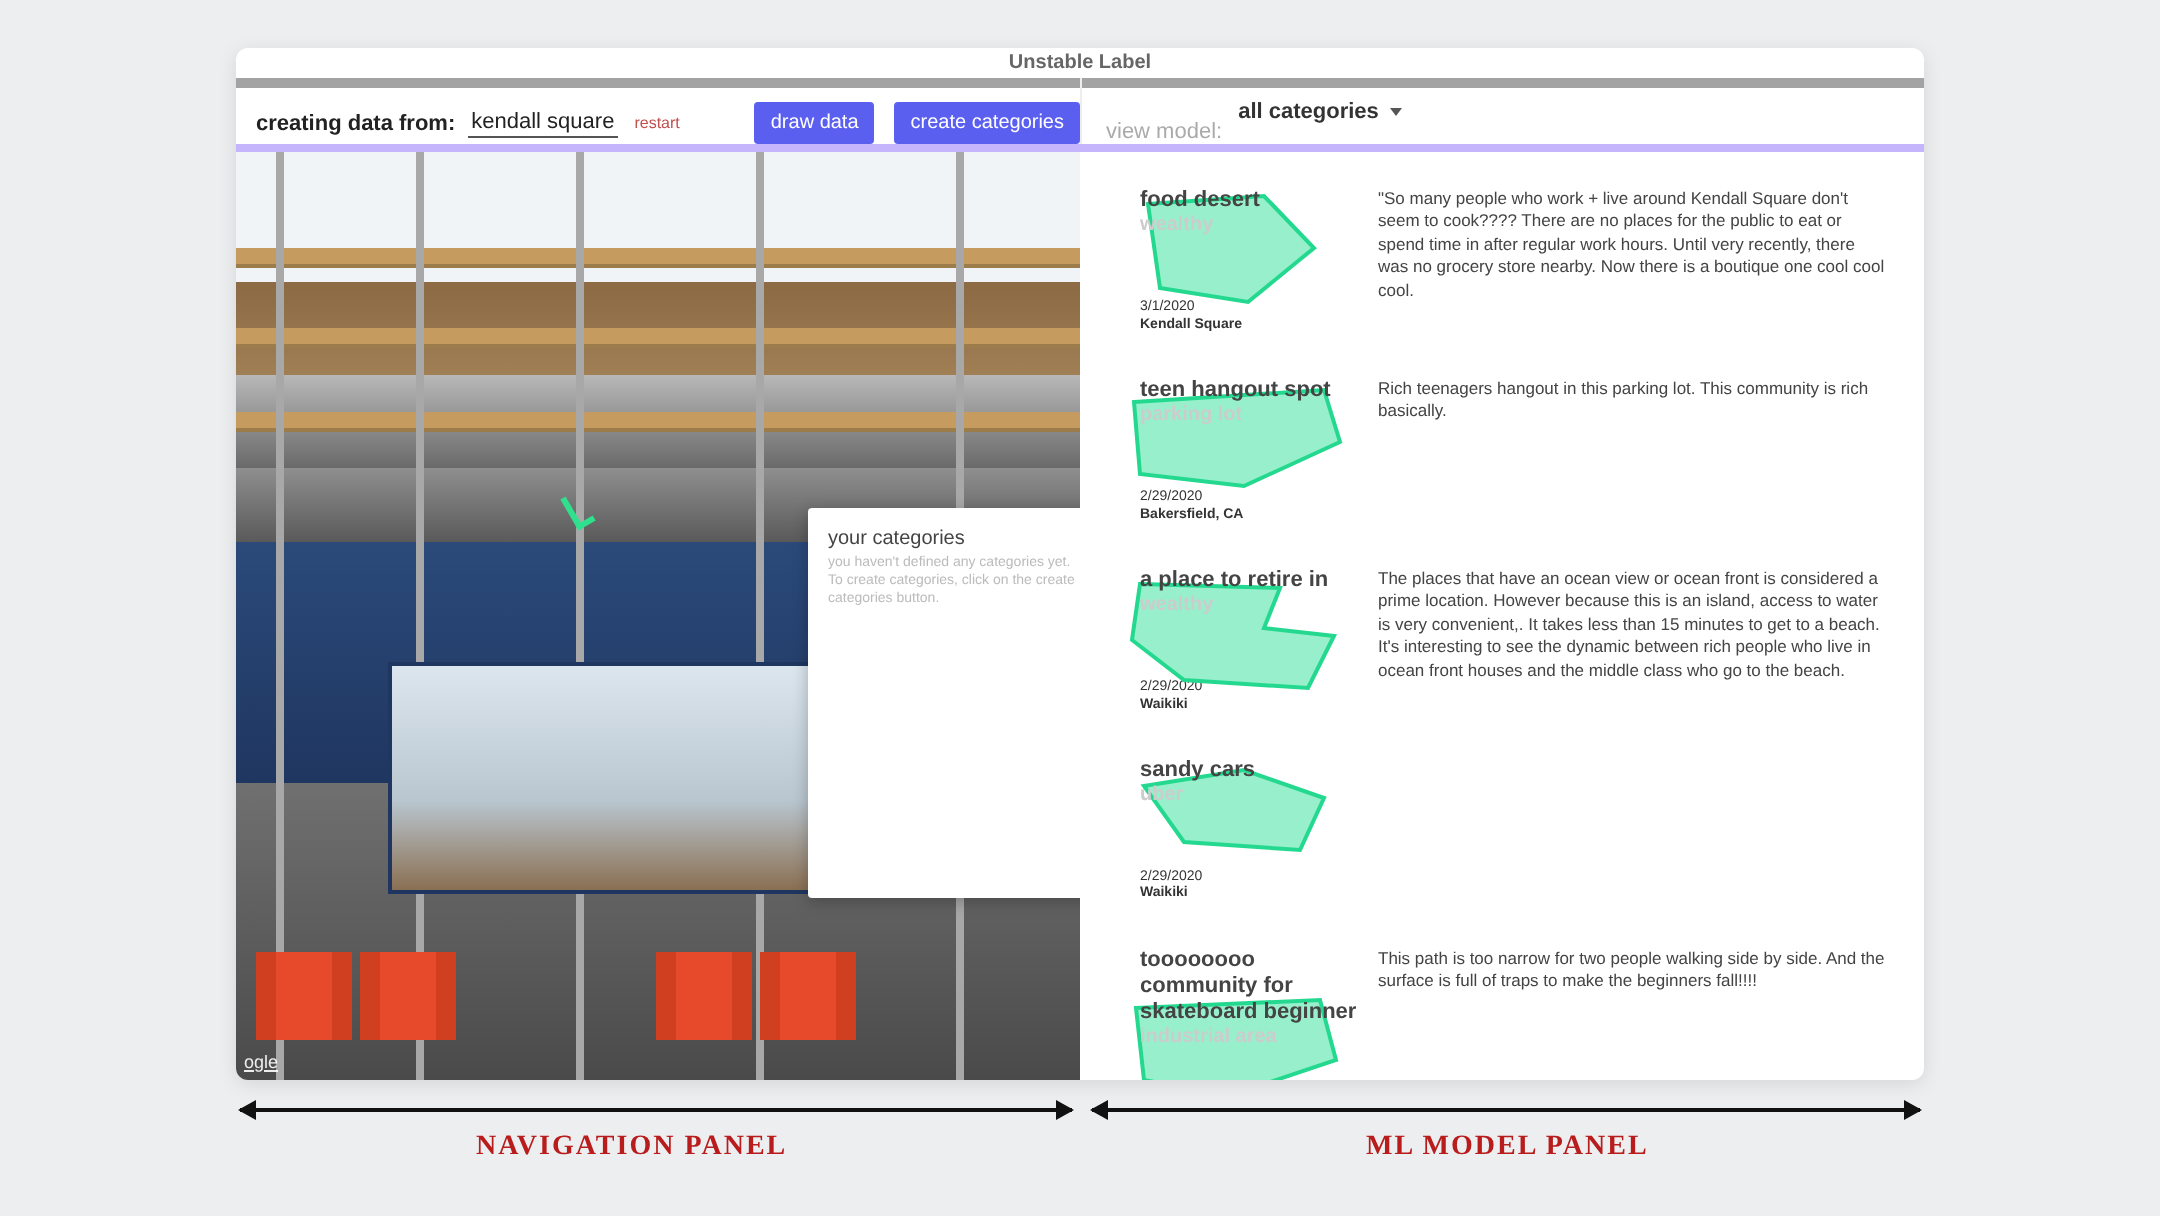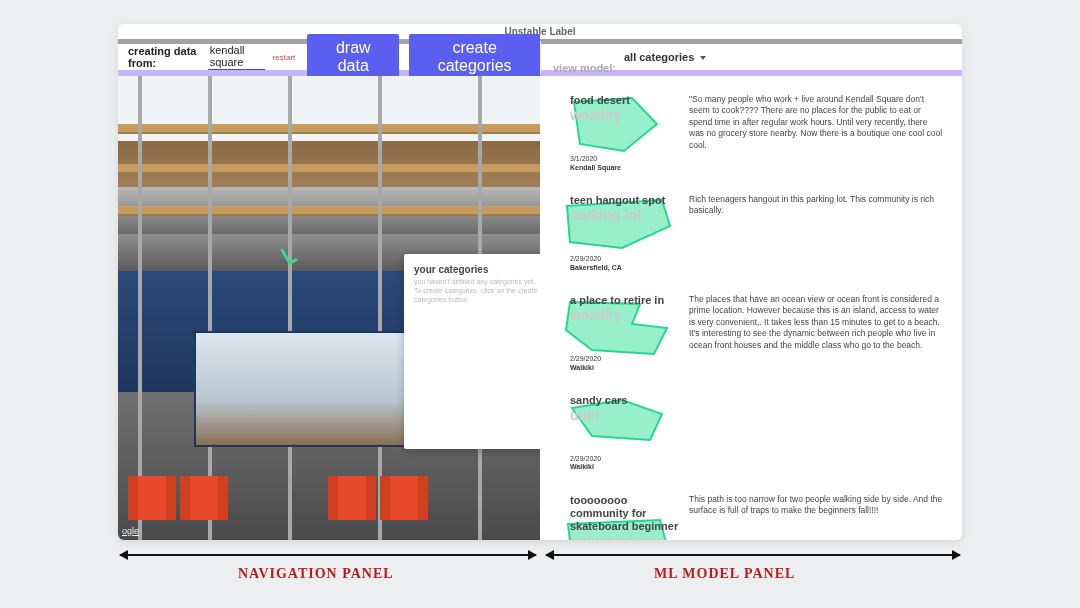--- a/index.html
+++ b/index.html
@@ -31,23 +31,23 @@
     border-bottom: 5px solid #a3a3a3;
     display: flex;
     align-items: center;
     justify-content: center;
     font-size: 10px;
     font-weight: bold;
     color: #666;
   }
   .toolbar {
     height: 32px;
-    border-bottom: 6px solid #c4b5fd;
-    display: flex;
-    align-items: center;
+    border-bottom: 4px solid #c4b5fd;
+    display: flex;
+    align-items: flex-end;
     padding: 0 10px;
   }
   .toolbar-left {
     flex: 0 0 50%;
     display: flex;
     align-items: center;
     gap: 6px;
   }
   .toolbar-right {
     flex: 0 0 50%;
@@ -68,26 +68,26 @@
     font-size: 8px;
     color: #c0504d;
     cursor: pointer;
     margin-left: 2px;
   }
   .btn {
     background: #5b5fef;
     color: #fff;
     border: none;
     border-radius: 2px;
-    padding: 5px 20px;
-    font-size: 16px;
+    padding: 5px 8px;
+    font-size: 10px;
     cursor: pointer;
   }
   .btn + .btn { margin-left: 4px; }
-  .view-model-label { font-size: 11px; color: #aaa; font-weight: bold; margin-top: 21px; }
+  .view-model-label { font-size: 11px; color: #aaa; font-weight: normal; margin-top: 21px; }
   .view-model-value { font-size: 11px; font-weight: bold; color: #333; cursor: pointer; }
   .caret-down {
     display: inline-block;
     width: 0; height: 0;
     border-left: 3px solid transparent;
     border-right: 3px solid transparent;
     border-top: 4px solid #555;
     margin-left: 3px;
     vertical-align: middle;
   }
@@ -176,21 +176,21 @@
     height: 195px;
     background: #fff;
     border-radius: 2px;
     box-shadow: 0 2px 8px rgba(0,0,0,0.25);
     padding: 10px 10px;
     z-index: 5;
   }
   .your-categories-card h4 {
     font-size: 10px;
     color: #444;
-    font-weight: bold;
+    font-weight: normal;
     margin-bottom: 2px;
   }
   .your-categories-card p {
     font-size: 7px;
     color: #bbb;
     line-height: 1.3;
   }
   .model-panel {
     width: 50%;
     overflow-y: hidden;
@@ -210,21 +210,21 @@
   }
   .entry-title {
     font-size: 11px;
     font-weight: bold;
     color: #444;
     line-height: 1.2;
     position: relative;
     z-index: 2;
   }
   .entry-subtitle {
-    font-size: 14px;
+    font-size: 10px;
     font-weight: bold;
     color: #ccc;
     position: relative;
     z-index: 2;
   }
   .entry-meta {
     margin-top: 32px;
     font-size: 7px;
     color: #333;
     line-height: 1.2;
@@ -411,14 +411,14 @@
       </div>
 
     </div>
   </div>
 </div>
 
 <div class="annotations">
   <div class="arrow-line" style="left:2px; width:416px"></div>
   <div class="arrow-line" style="left:428px; width:414px"></div>
   <div class="hand-label" style="left:120px">NAVIGATION PANEL</div>
-  <div class="hand-label" style="left:536px">ML MODEL PANEL</div>
+  <div class="hand-label" style="left:565px">ML MODEL PANEL</div>
 </div>
 
 </body></html>

